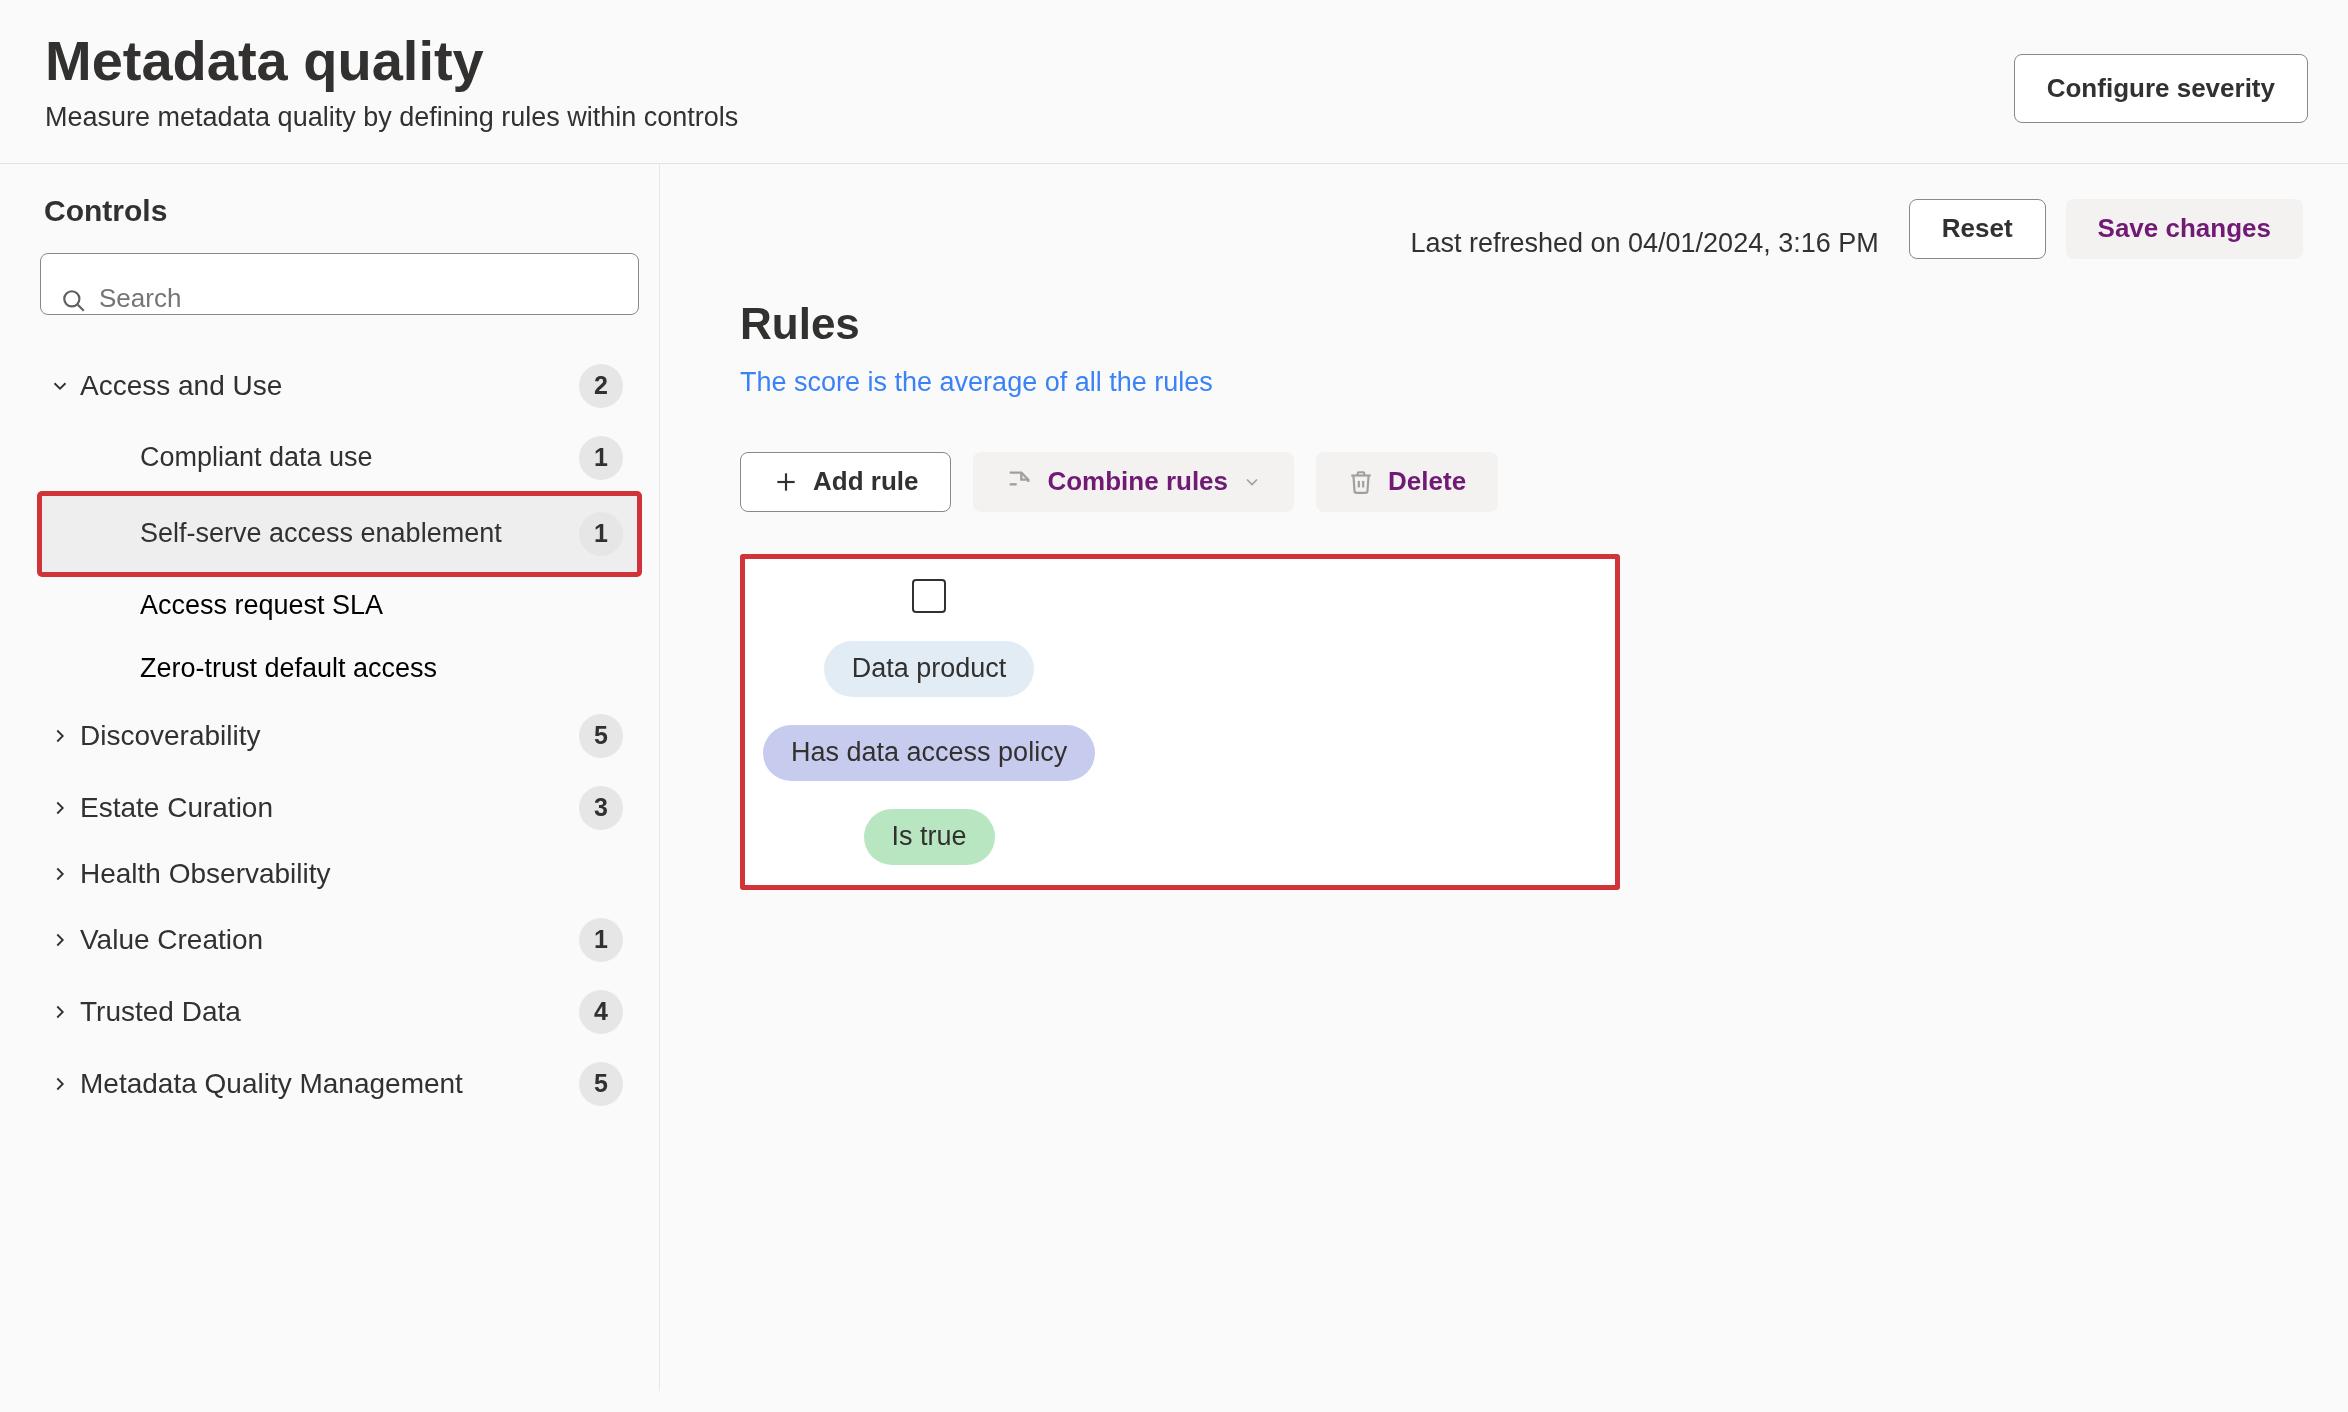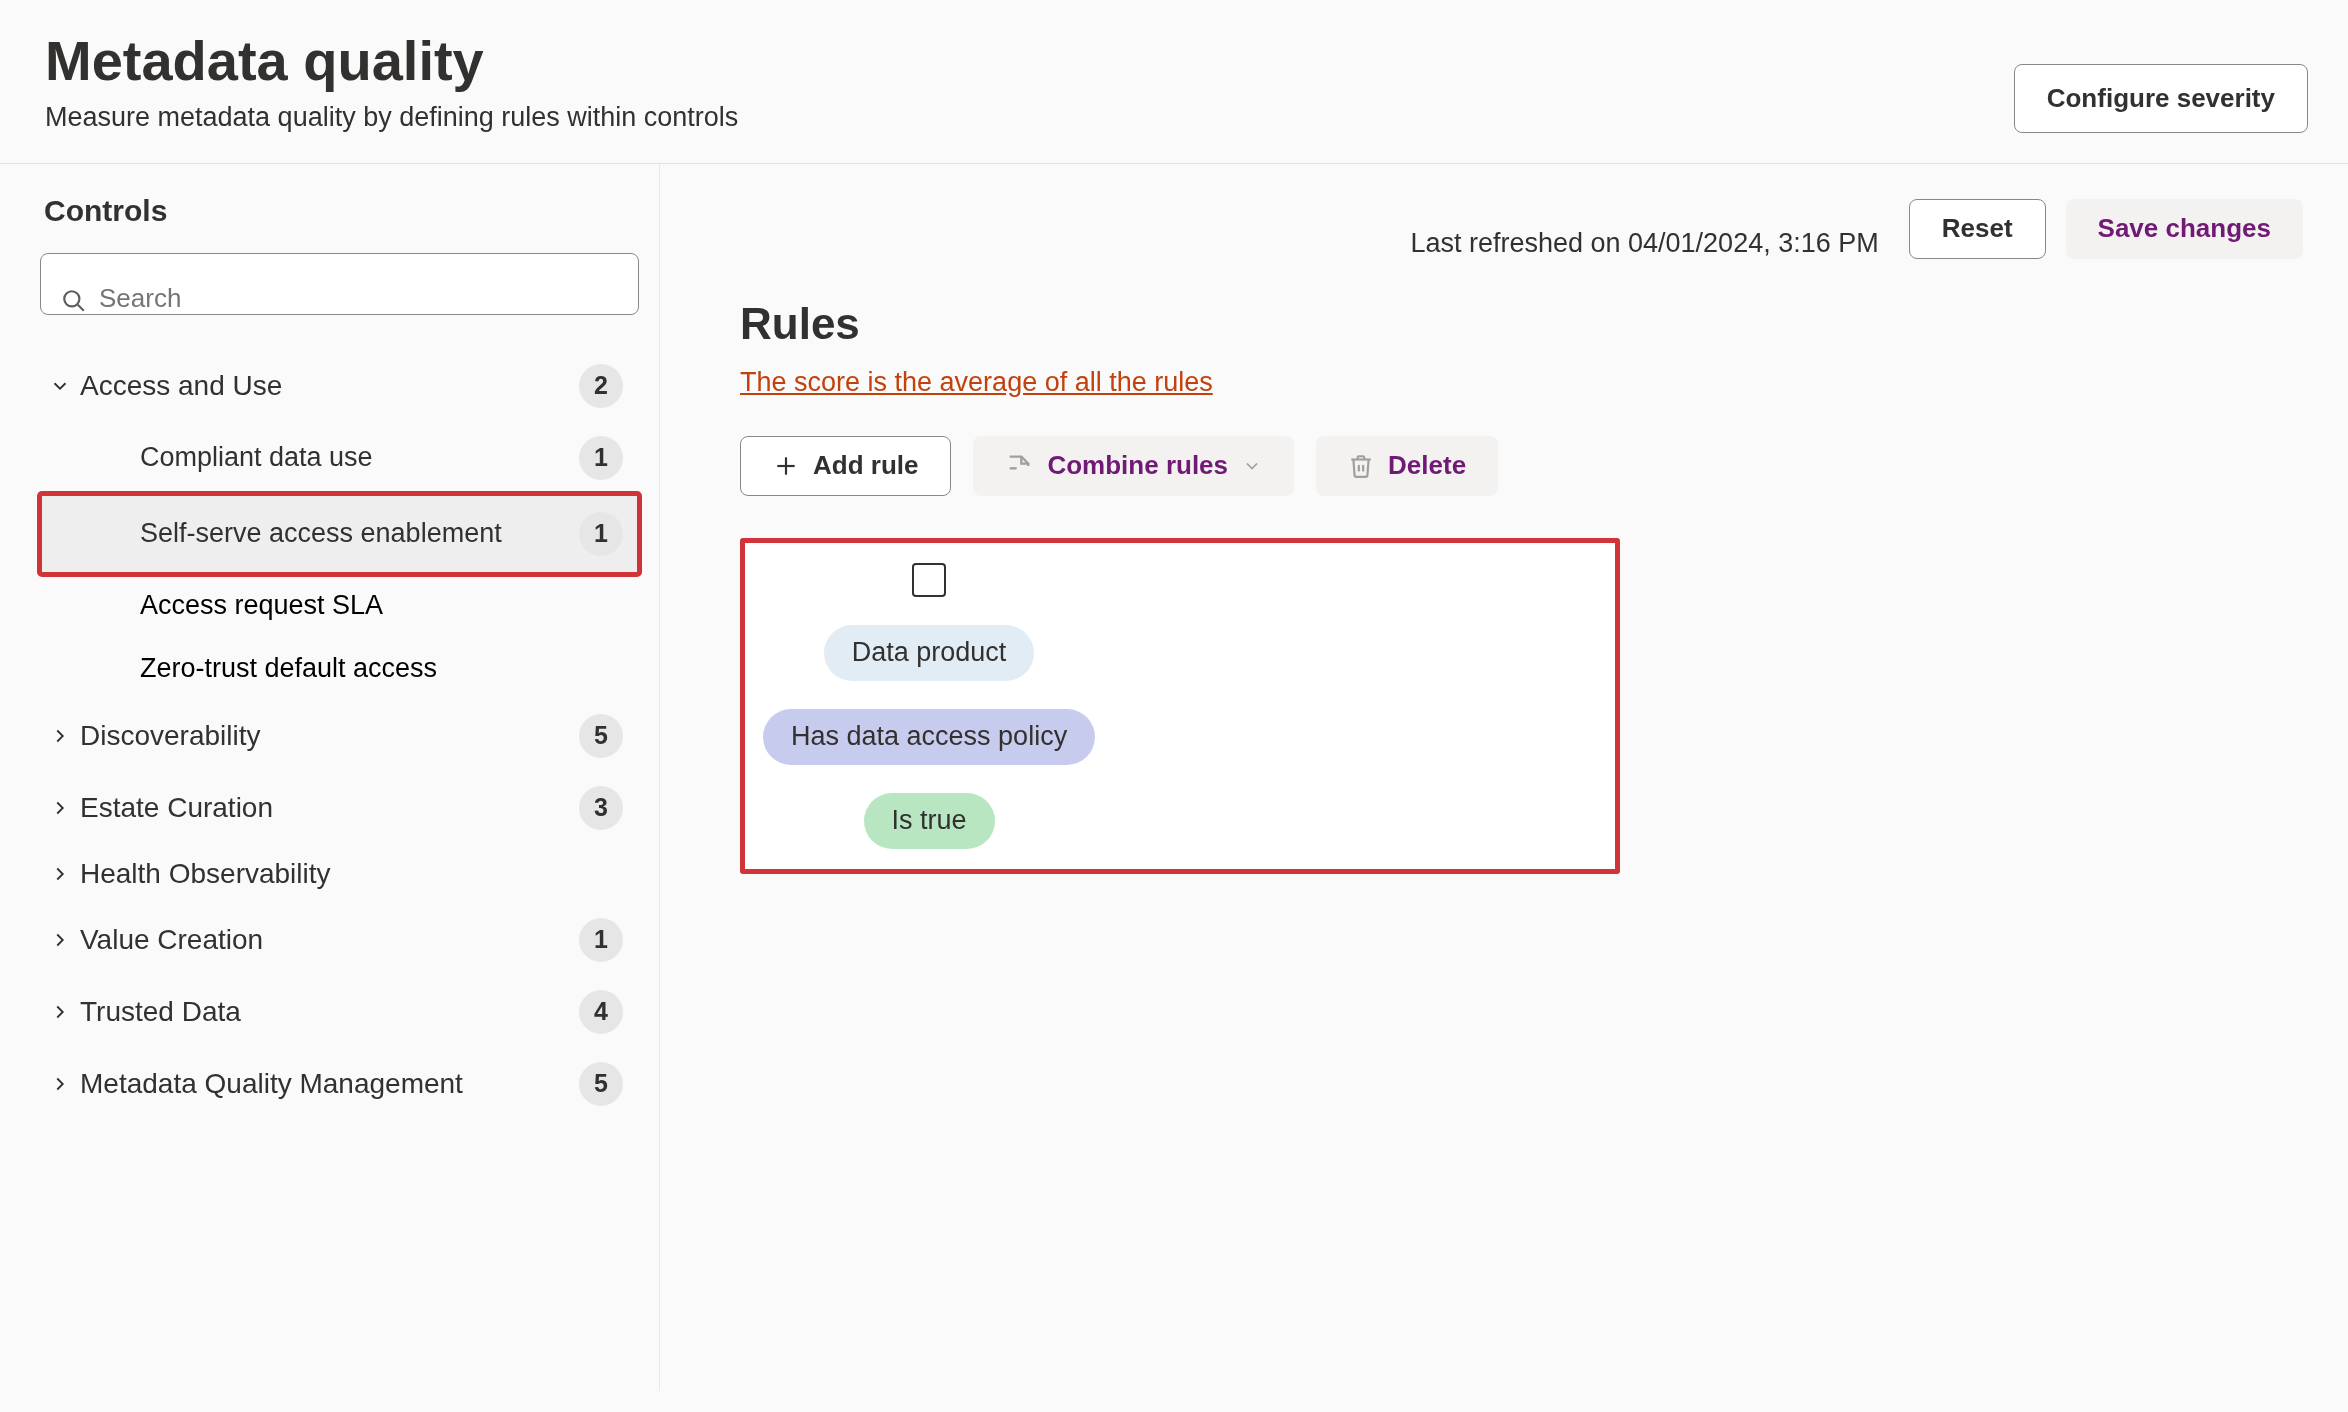--- a/index.html
+++ b/index.html
@@ -8,21 +8,21 @@
     background: #fafafa;
     color: #222;
     width: 2348px;
     height: 1412px;
     overflow: hidden;
   }
 
   
   .header {
     display: flex;
-    align-items: flex-end;
+    align-items: center;
     justify-content: space-between;
     padding: 30px 40px 30px 45px;
     border-bottom: 1px solid #e3e3e3;
   }
   .header .titles h1 {
     font-size: 56px;
     font-weight: 600;
     color: #323130;
     line-height: 1.1;
   }
@@ -177,23 +177,22 @@
   }
 
   .content h2 {
     font-size: 44px;
     font-weight: 600;
     color: #323130;
     margin-bottom: 18px;
   }
   .content .desc {
     font-size: 27px;
-    color: #c2410c;
-    margin-bottom: 38px;
-    text-decoration: underline;
+    color: #3b82f6;
+    margin-bottom: 54px;
   }
 
   .rule-actions {
     display: flex;
     gap: 22px;
     margin-bottom: 42px;
   }
 
   .rule-row-wrap {
     border: 5px solid #d13438;

